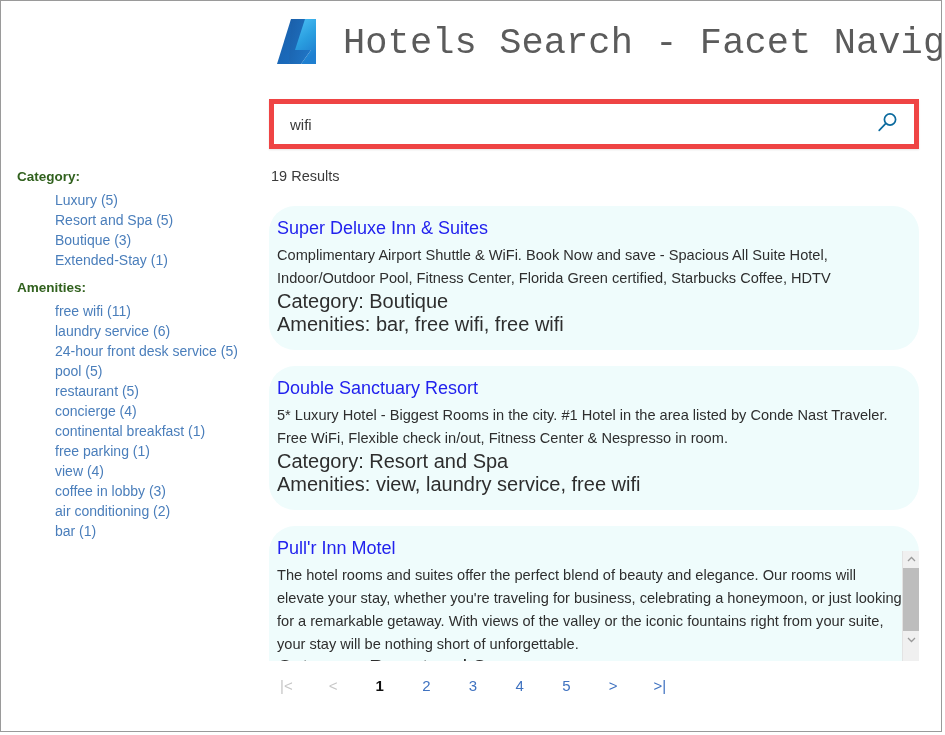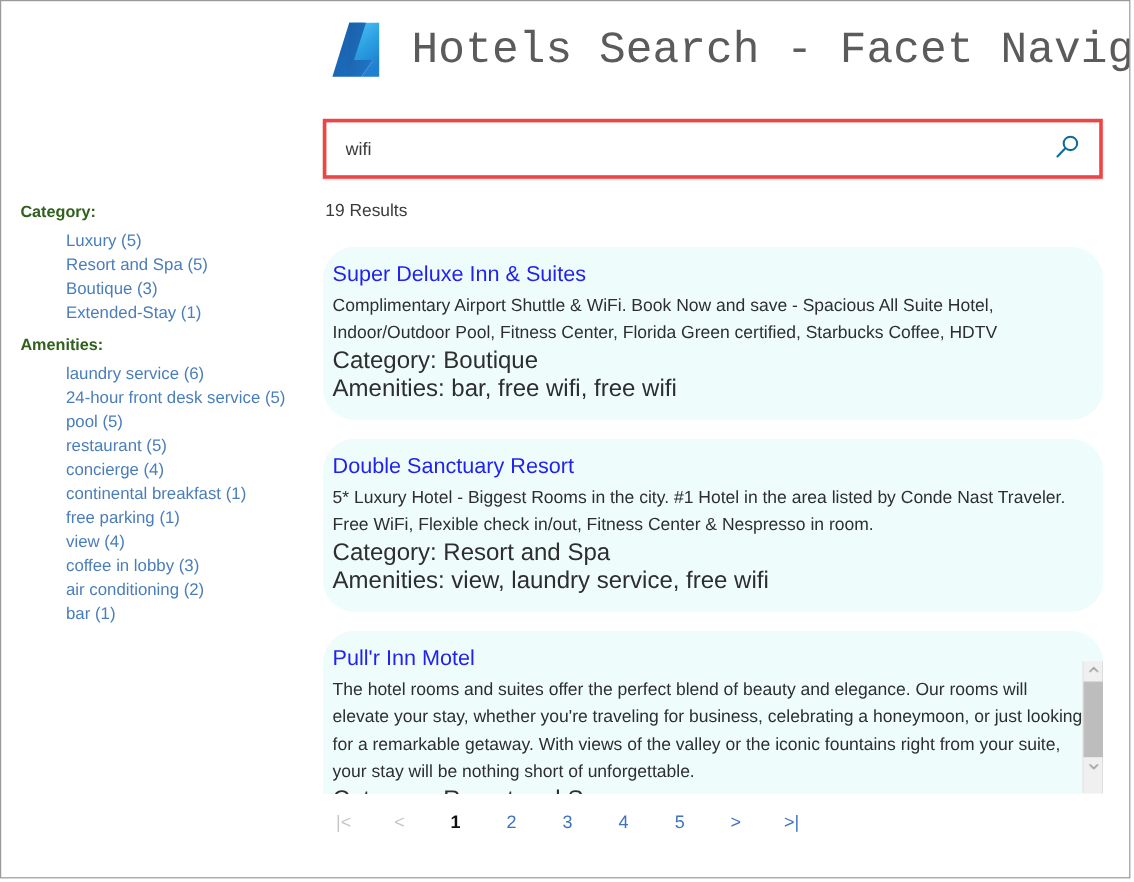--- a/index.html
+++ b/index.html
@@ -52,21 +52,21 @@
     font-family: Liberation Mono, monospace;
   }
 
   
   .search-wrap {
     position: absolute;
     left: 268px;
     top: 98px;
     width: 650px;
     height: 50px;
-    border: 3px solid #ef4444;
+    border: 5px solid #ef4444;
     background: #ffffff;
     box-sizing: border-box;
     box-shadow: 0 1px 2px rgba(0,0,0,0.10);
     display: flex;
     align-items: center;
   }
   .search-input {
     border: none;
     outline: none;
     flex: 1 1 auto;
@@ -298,20 +298,21 @@
         <li class="facet-item">Luxury (5)</li>
         <li class="facet-item">Resort and Spa (5)</li>
         <li class="facet-item">Boutique (3)</li>
         <li class="facet-item">Extended-Stay (1)</li>
       </ul>
     </div>
 
     <div class="facet-group">
       <div class="facet-heading">Amenities:</div>
       <ul class="facet-list">
+        <li class="facet-item">free wifi (11)</li>
         <li class="facet-item">laundry service (6)</li>
         <li class="facet-item">24-hour front desk service (5)</li>
         <li class="facet-item">pool (5)</li>
         <li class="facet-item">restaurant (5)</li>
         <li class="facet-item">concierge (4)</li>
         <li class="facet-item">continental breakfast (1)</li>
         <li class="facet-item">free parking (1)</li>
         <li class="facet-item">view (4)</li>
         <li class="facet-item">coffee in lobby (3)</li>
         <li class="facet-item">air conditioning (2)</li>

